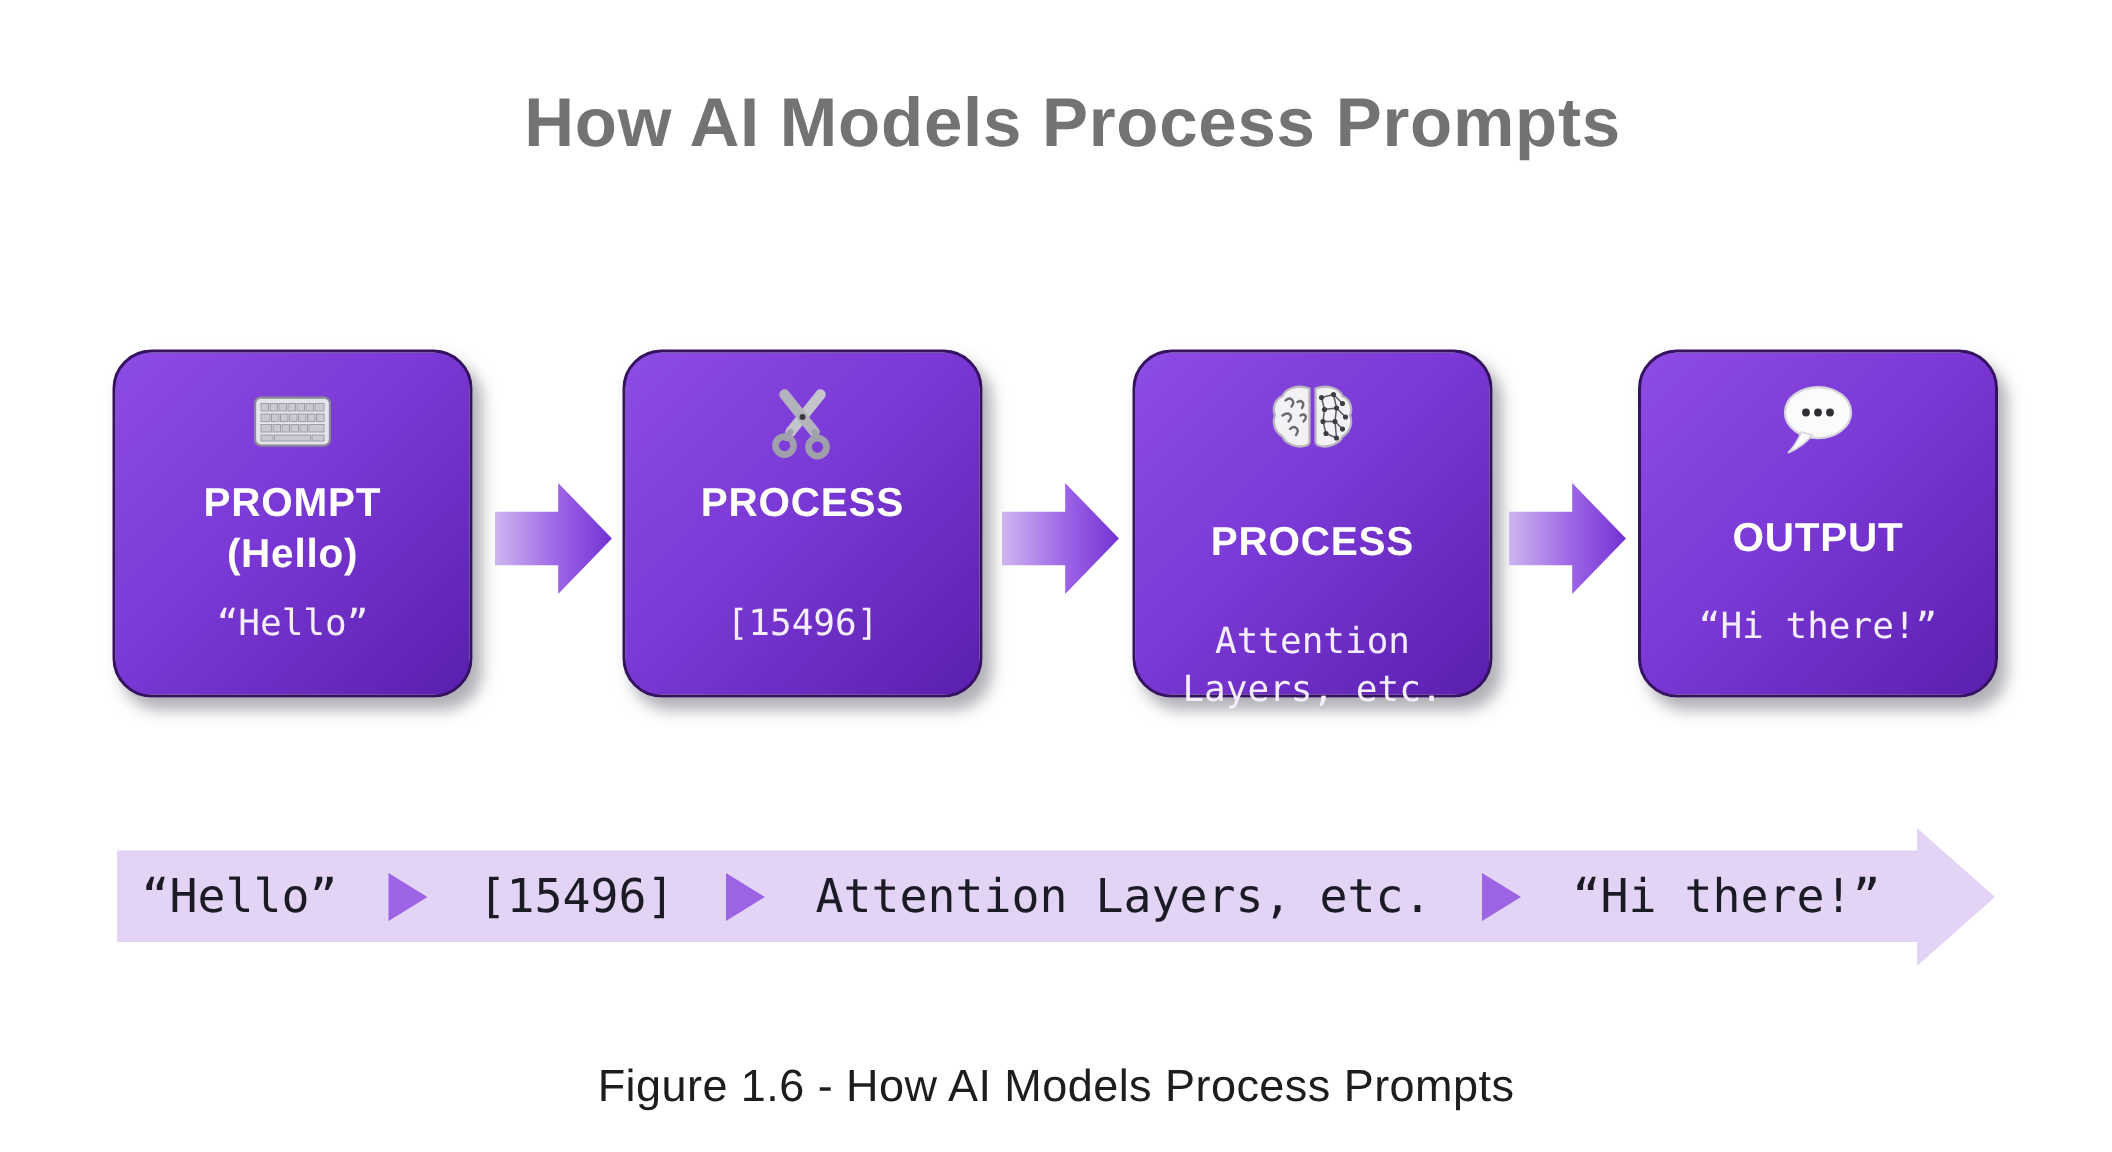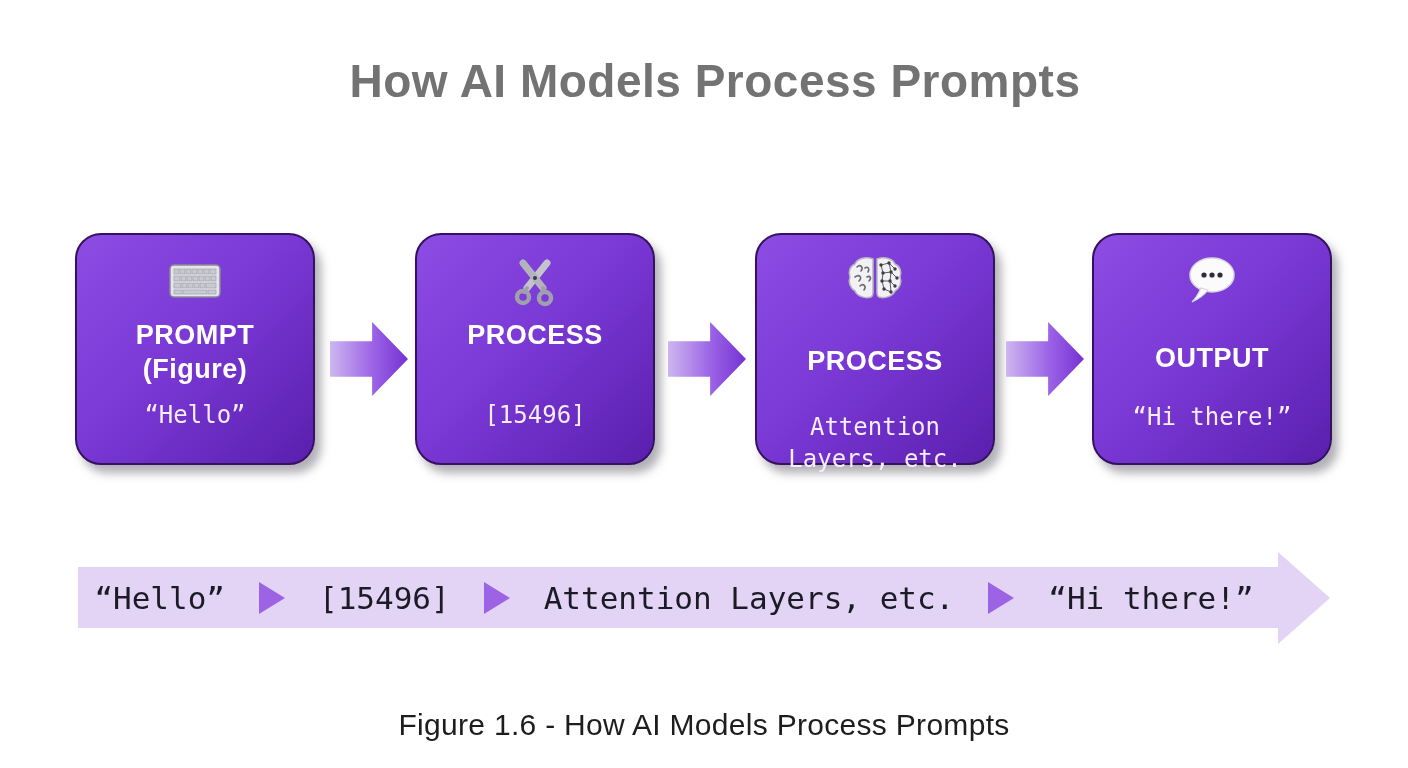--- a/index.html
+++ b/index.html
@@ -105,21 +105,21 @@
             <rect x="25" y="19" width="5" height="5"></rect>
             <rect x="31" y="19" width="5" height="5"></rect>
             <rect x="37" y="19" width="10" height="5"></rect>
           <rect x="5" y="26" width="8" height="4"></rect>
             <rect x="14" y="26" width="24" height="4"></rect>
             <rect x="39" y="26" width="8" height="4"></rect>
         </g>
       </svg>
     </div>
     <div class="step-label">PROMPT</div>
-    <div class="step-sublabel">(Figure)</div>
+    <div class="step-sublabel">(Hello)</div>
     <div class="step-value">“Hello”</div>
   </div>
 
   <div class="conn-arrow" style="left:330px;"></div>
 
   <div class="step-box" style="left:415px;">
     <div class="icon-wrap">
       <svg width="54" height="54" viewBox="0 0 54 54">
         <g stroke-linecap="round" fill="none">
           <path d="M39 9 L19 34" stroke="#c3c4cc" stroke-width="7"></path>

